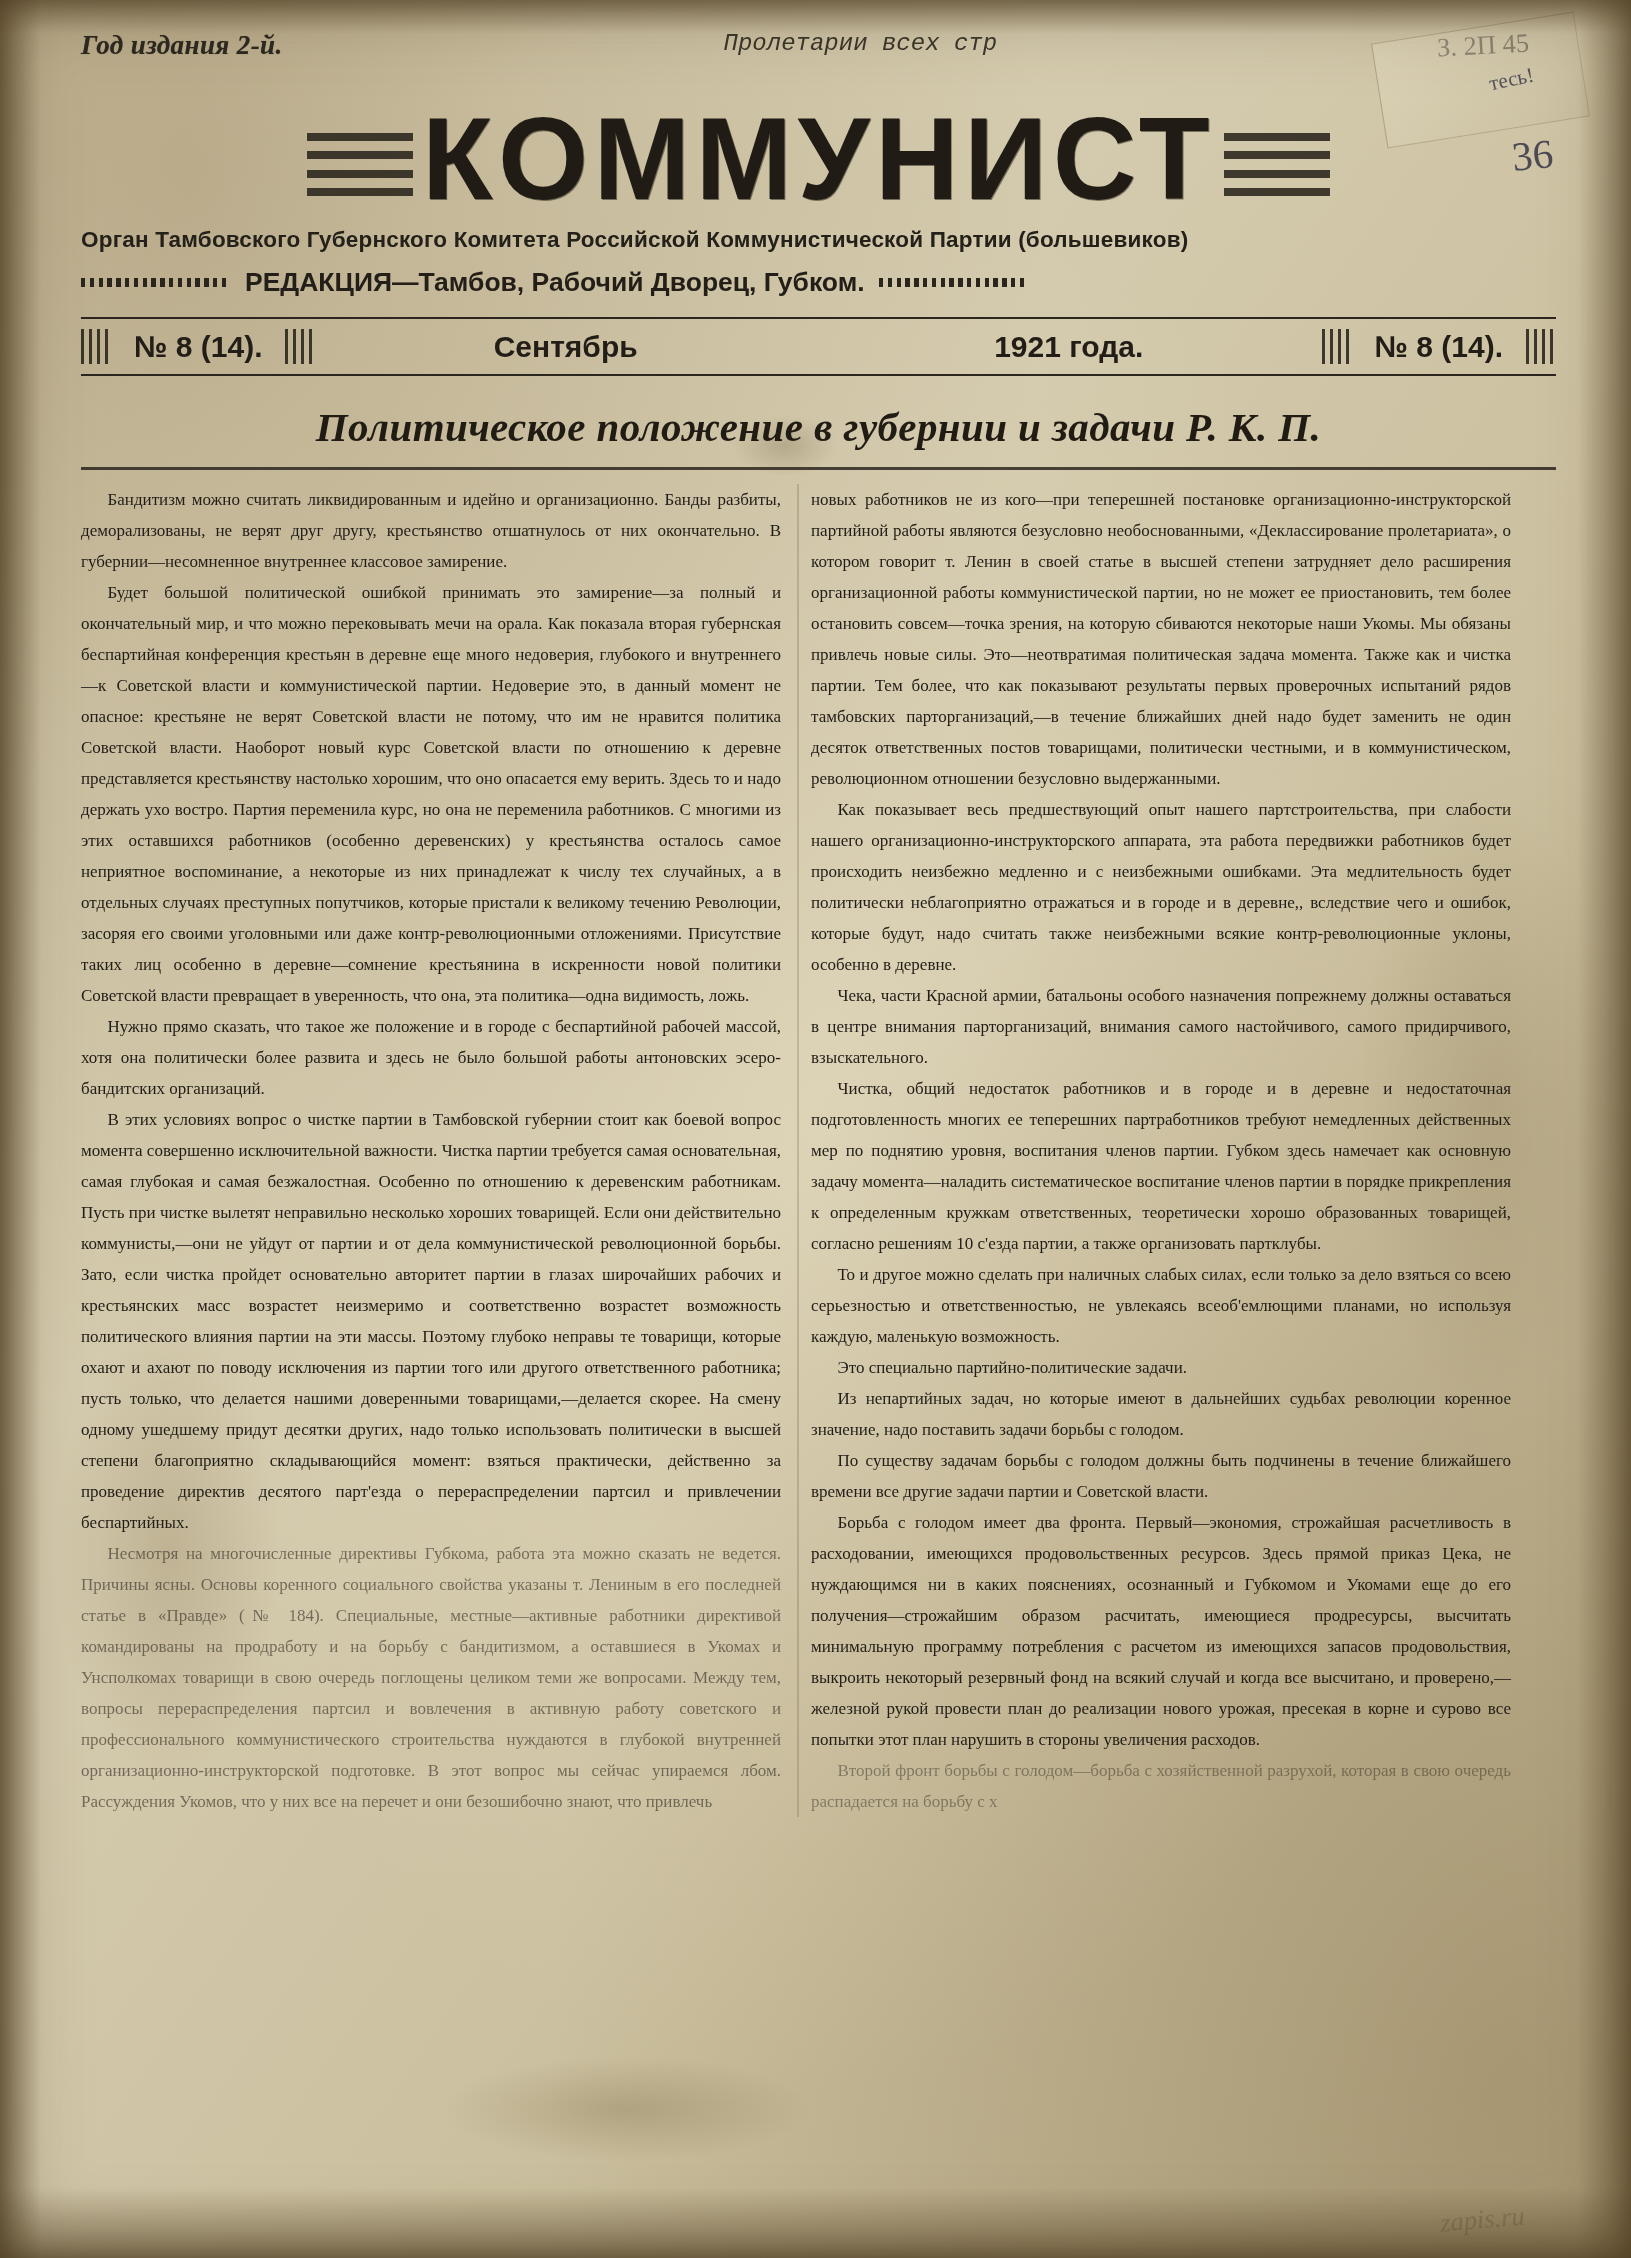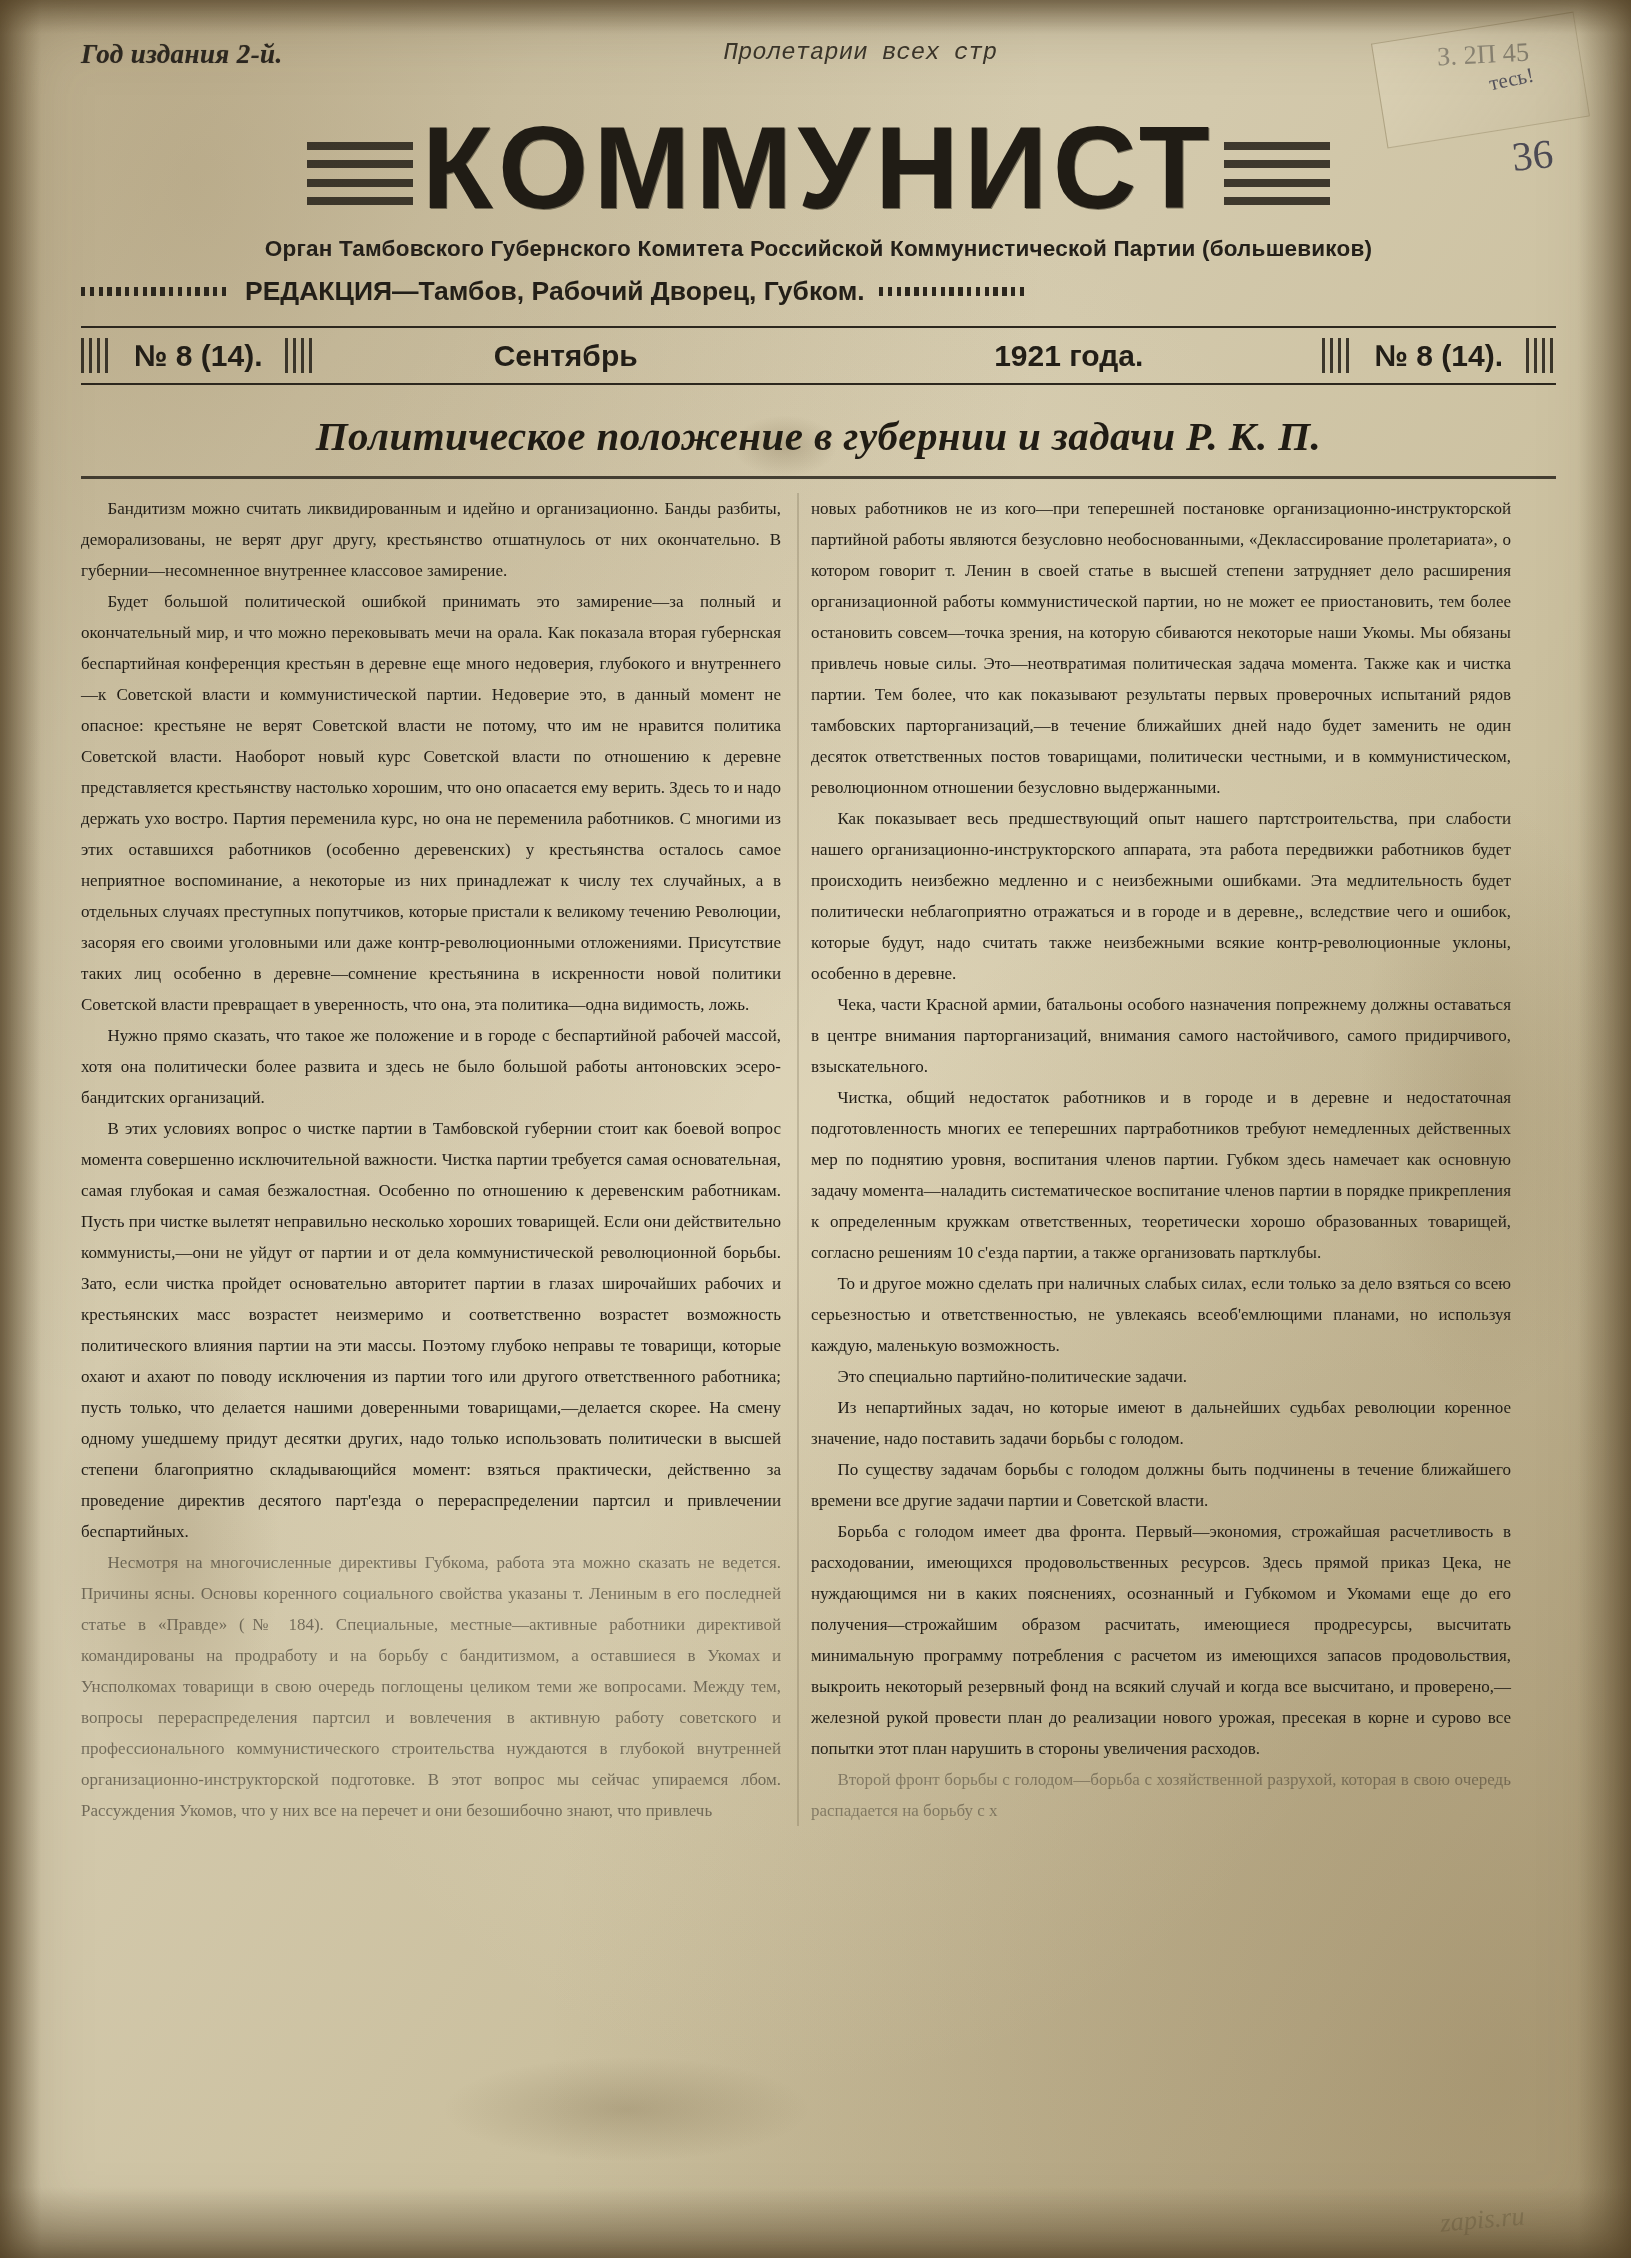--- a/index.html
+++ b/index.html
@@ -42,21 +42,21 @@
     pointer-events:none;
   }
   #edge-bottom{
     position:absolute;left:0;bottom:0;width:1631px;height:71px;
     background:linear-gradient(0deg,rgba(92,74,44,.55),rgba(92,74,44,0));
     pointer-events:none;
   }
   .stain{position:absolute;border-radius:50%;pointer-events:none;}
 
   
-  #content{position:absolute;left:81px;top:39px;width:1475px;}
+  #content{position:absolute;left:81px;top:30px;width:1475px;}
 
   
   .top-line{
     display:flex;align-items:flex-start;justify-content:space-between;
     height:44px;
   }
   .top-left{
     font-family:"Liberation Serif",serif;
     font-weight:bold;font-style:italic;
     font-size:27px;letter-spacing:0.4px;
@@ -98,21 +98,20 @@
     font-weight:bold;
     font-size:116px;
     letter-spacing:5.3px;
     line-height:1;
     color:#201c15;
     text-shadow:0.9px 0.9px 0 rgba(30,25,15,.5);
   }
 
   
   .subtitle{
-    text-align:center;
     font-family:"Liberation Sans",sans-serif;
     font-weight:bold;
     font-size:22.5px;
     letter-spacing:0.2px;
     color:#24201a;
     margin-top:1.8px;
     white-space:nowrap;
   }
   .editorial{
     display:flex;align-items:center;

